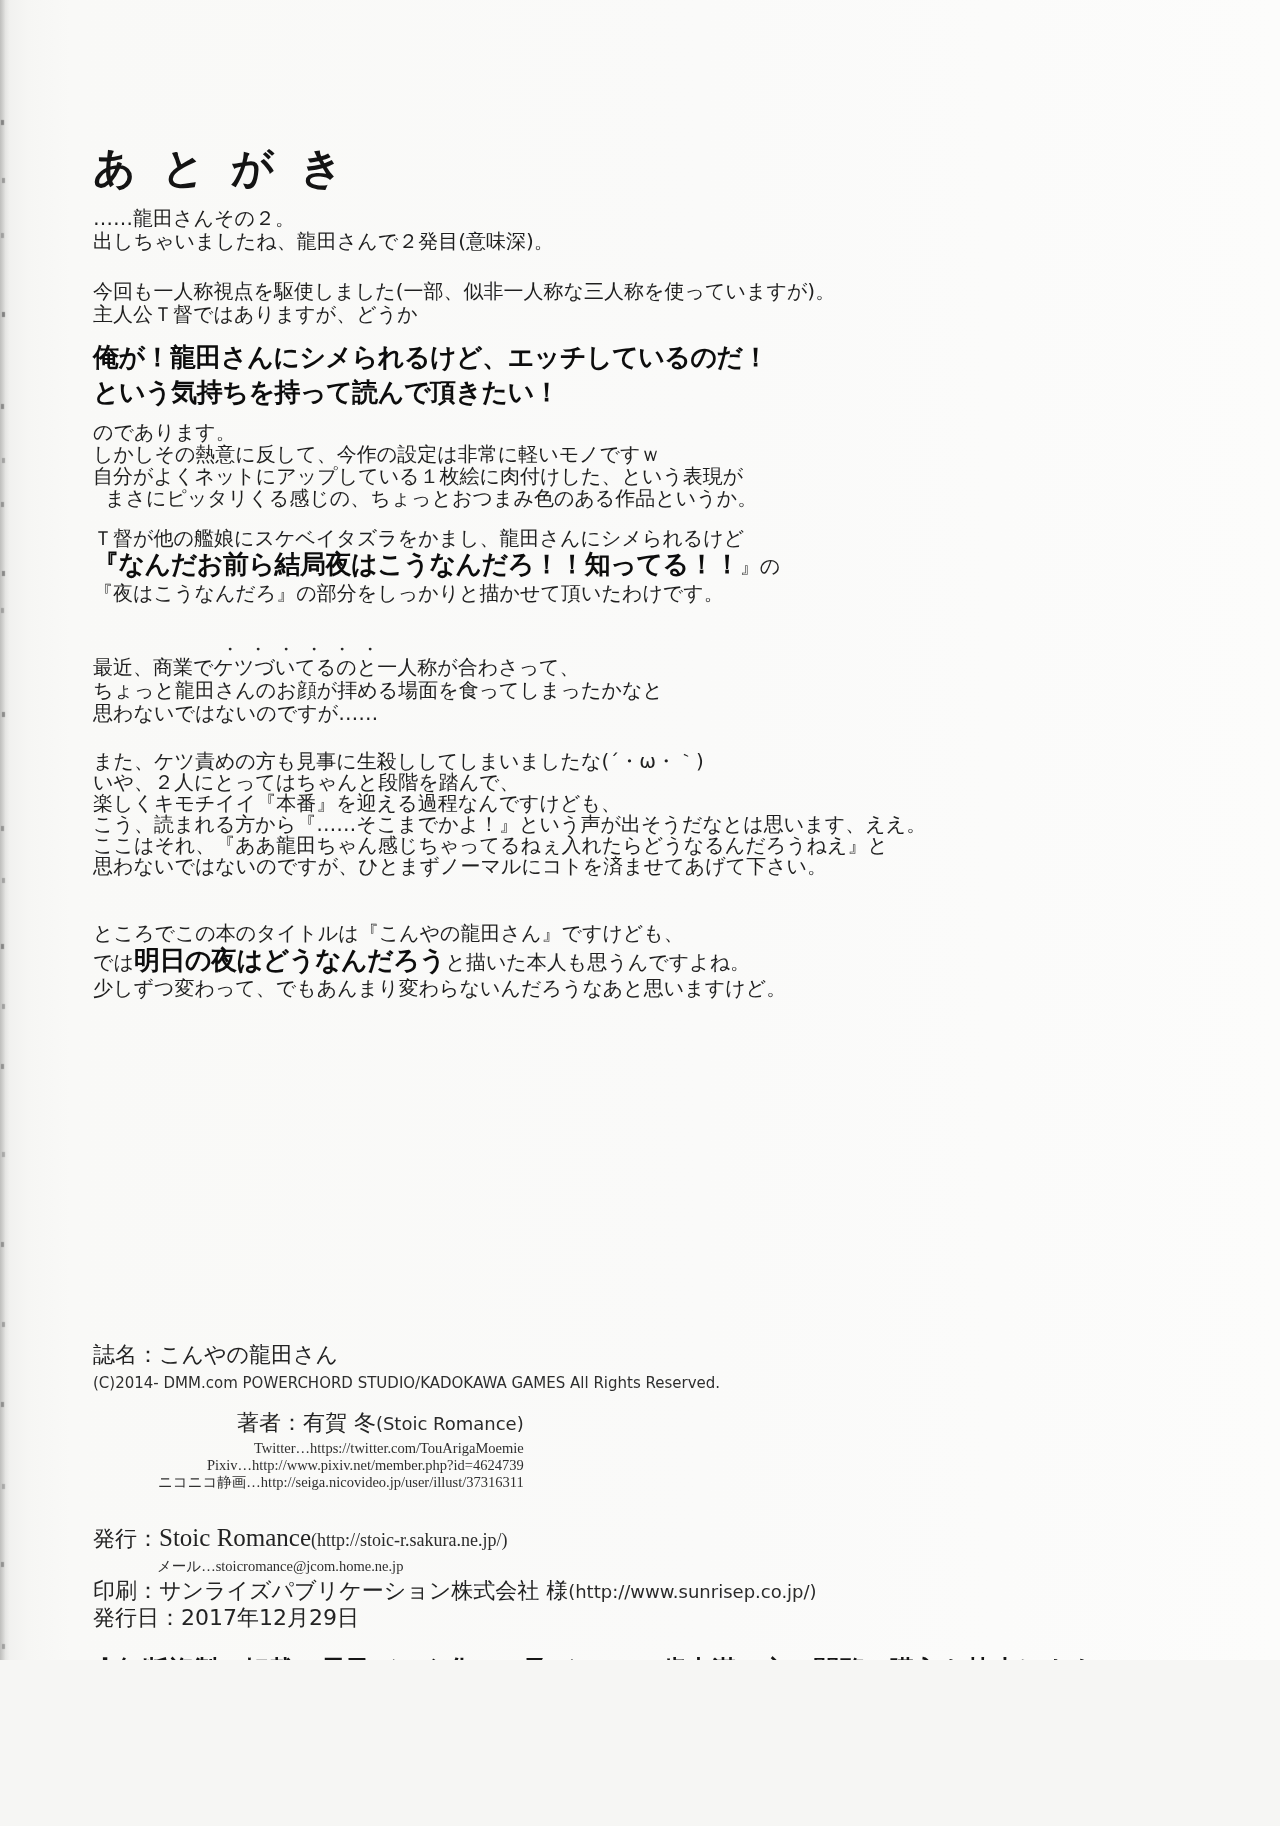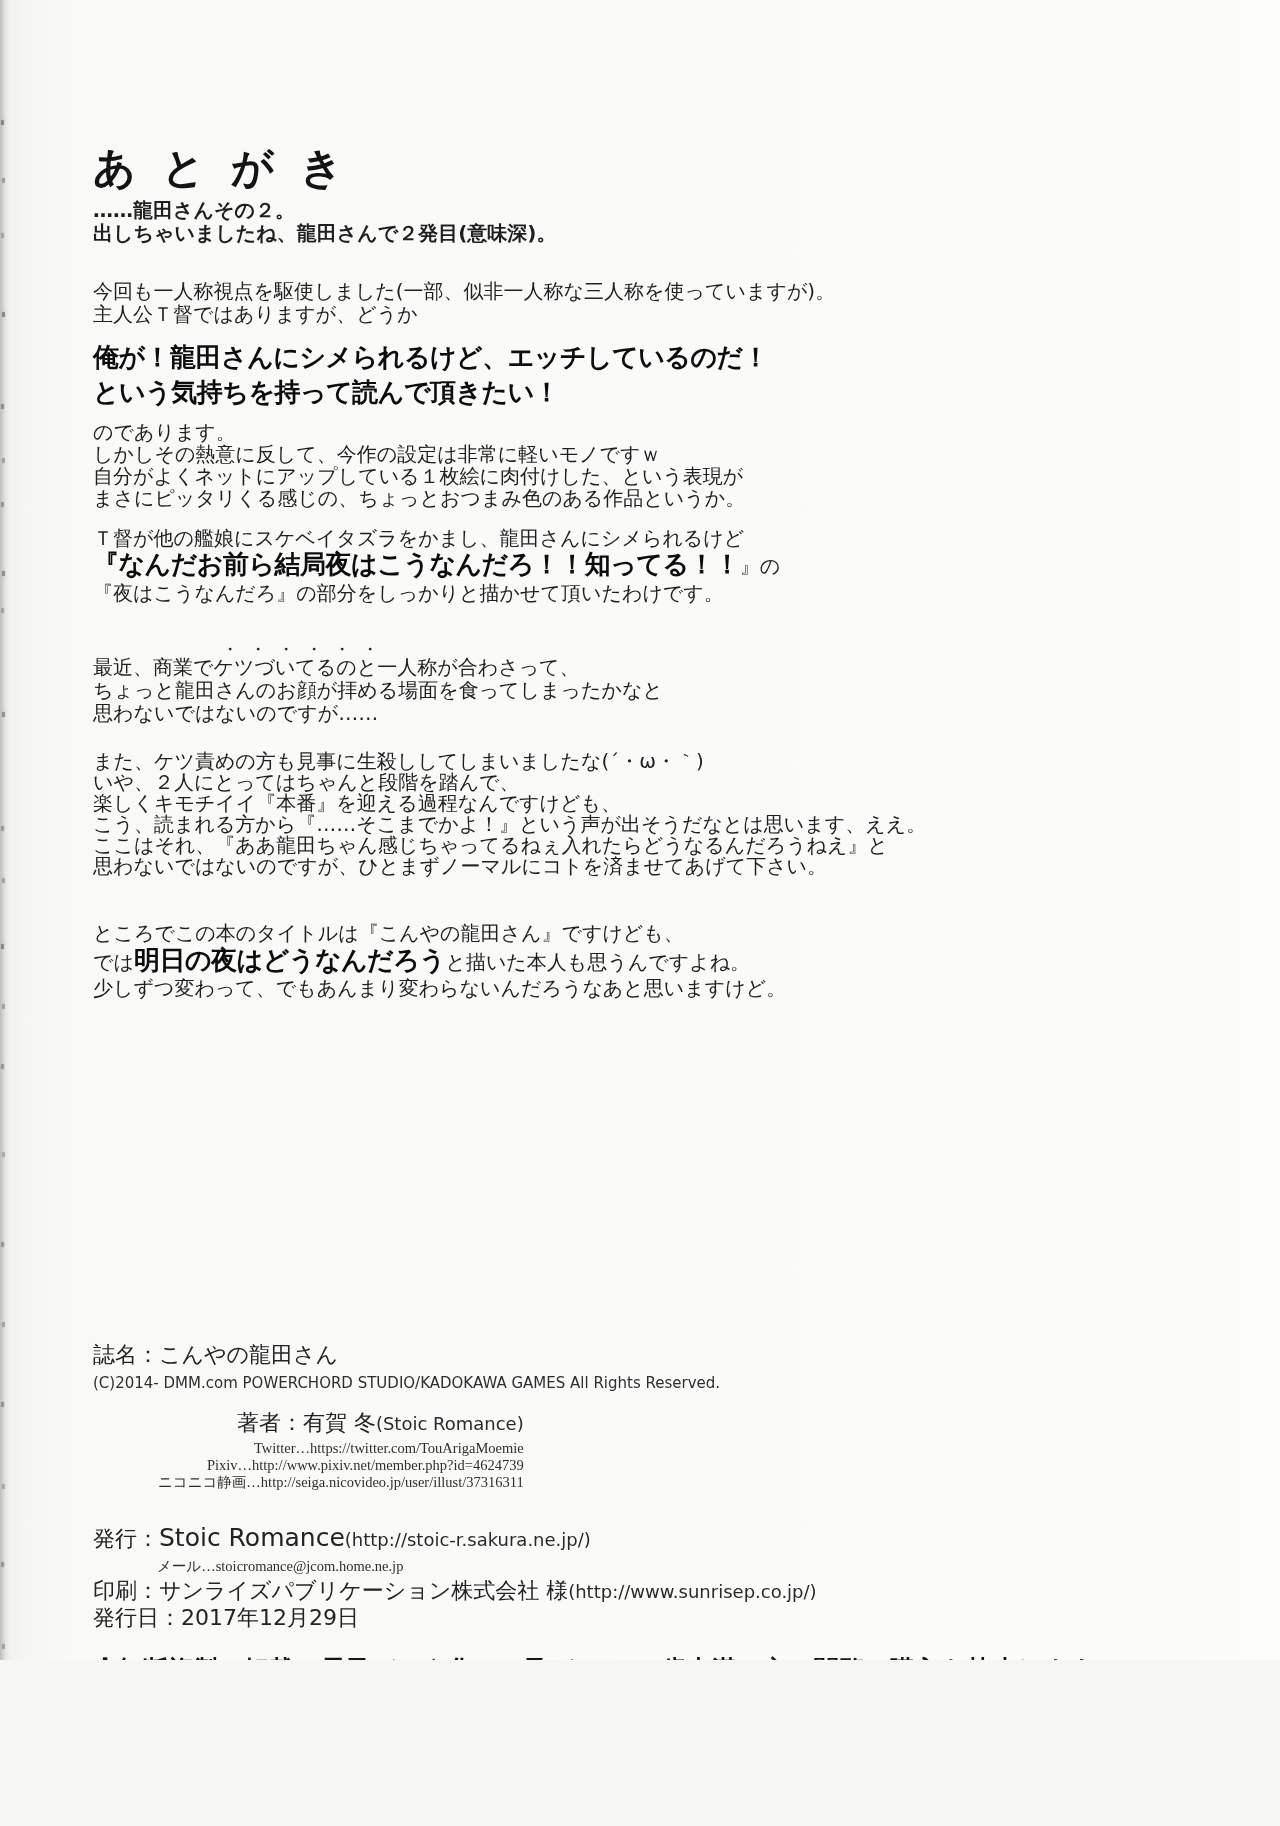--- a/index.html
+++ b/index.html
@@ -54,37 +54,37 @@
 </head>
 <body>
 
 <div class="page">
   <div class="scan-edge"></div>
   <div class="scan-marks"></div>
 
   <h1 class="title">あとがき</h1>
 
   <div id="afterword-body">
-      <div class="para" style="top: 199px; font-weight: bold;">
+      <div class="para" style="top: 207px;">
         <div class="line"><span>……龍田さんその２。</span></div>
         <div class="line"><span>出しちゃいましたね、龍田さんで２発目(意味深)。</span></div>
       </div>
       <div class="para" style="top: 280px;">
         <div class="line"><span>今回も一人称視点を駆使しました(一部、似非一人称な三人称を使っていますが)。</span></div>
         <div class="line"><span>主人公Ｔ督ではありますが、どうか</span></div>
       </div>
       <div class="para" style="top: 341px;">
         <div class="line" style="line-height: 33px;"><span class="s-B">俺が！龍田さんにシメられるけど、エッチしているのだ！</span></div>
         <div class="line" style="line-height: 33px;"><span class="s-B">という気持ちを持って読んで頂きたい！</span></div>
       </div>
       <div class="para" style="top: 421px;">
         <div class="line" style="line-height: 22px;"><span>のであります。</span></div>
         <div class="line" style="line-height: 22px;"><span>しかしその熱意に反して、今作の設定は非常に軽いモノですｗ</span></div>
         <div class="line" style="line-height: 22px;"><span>自分がよくネットにアップしている１枚絵に肉付けした、という表現が</span></div>
-        <div class="line" style="line-height: 22px;"><span>まさにピッタリくる感じの、ちょっとおつまみ色のある作品というか。</span></div>
+        <div class="line" style="line-height: 22px; margin-left: 12px;"><span>まさにピッタリくる感じの、ちょっとおつまみ色のある作品というか。</span></div>
       </div>
       <div class="para" style="top: 527px;">
         <div class="line" style="line-height: 22px;"><span>Ｔ督が他の艦娘にスケベイタズラをかまし、龍田さんにシメられるけど</span></div>
         <div class="line" style="line-height: 31px;"><span class="s-B">『なんだお前ら結局夜はこうなんだろ！！知ってる！！</span><span>』の</span></div>
         <div class="line" style="line-height: 22px;"><span>『夜はこうなんだろ』の部分をしっかりと描かせて頂いたわけです。</span></div>
       </div>
       <div class="para" style="top: 640px;">
         <div class="line" style="padding-left: 130px; line-height: 14px;"><span class="s-dots">・・・・・・</span></div>
         <div class="line"><span>最近、商業でケツづいてるのと一人称が合わさって、</span></div>
         <div class="line"><span>ちょっと龍田さんのお顔が拝める場面を食ってしまったかなと</span></div>
@@ -109,21 +109,21 @@
         <div class="line" style="line-height: 30px;"><span class="s-c1">誌名：こんやの龍田さん</span></div>
         <div class="line" style="line-height: 22px;"><span class="s-c2">(C)2014- DMM.com POWERCHORD STUDIO/KADOKAWA GAMES All Rights Reserved.</span></div>
       </div>
       <div class="para" style="top: 1408px; text-align: right;">
         <div class="line" style="line-height: 30px;"><span class="s-c1">著者：有賀 冬</span><span class="s-c1l">(Stoic Romance)</span></div>
         <div class="line" style="padding-left: 70px; line-height: 15px;"><span class="s-link">Twitter…https://twitter.com/TouArigaMoemie</span></div>
         <div class="line" style="padding-left: 67px; line-height: 15px;"><span class="s-link">Pixiv…http://www.pixiv.net/member.php?id=4624739</span></div>
         <div class="line" style="padding-left: 65px; line-height: 15px;"><span class="s-link">ニコニコ静画…http://seiga.nicovideo.jp/user/illust/37316311</span></div>
       </div>
       <div class="para" style="top: 1524px;">
-        <div class="line" style="line-height: 28px;"><span class="s-c1">発行：</span><span class="s-pub">Stoic Romance</span><span class="s-c1l">(http://stoic-r.sakura.ne.jp/)</span></div>
+        <div class="line" style="line-height: 28px; font-family: Liberation Serif, serif;"><span class="s-c1">発行：</span><span class="s-pub">Stoic Romance</span><span class="s-c1l">(http://stoic-r.sakura.ne.jp/)</span></div>
         <div class="line" style="padding-left: 64px; line-height: 20px;"><span class="s-link">メール…stoicromance@jcom.home.ne.jp</span></div>
       </div>
       <div class="para" style="top: 1578px;">
         <div class="line" style="line-height: 26px;"><span class="s-c1">印刷：サンライズパブリケーション株式会社 様</span><span class="s-c1l">(http://www.sunrisep.co.jp/)</span></div>
         <div class="line" style="line-height: 26px;"><span class="s-c1">発行日：2017年12月29日</span></div>
       </div>
       <div class="para" style="top: 1655px;">
         <div class="line" style="line-height: 30px;"><span class="s-disc">※無断複製・転載、電子データ化　　及び　　18歳未満の方の閲覧、購入を禁止します。</span></div>
       </div>
     </div>

